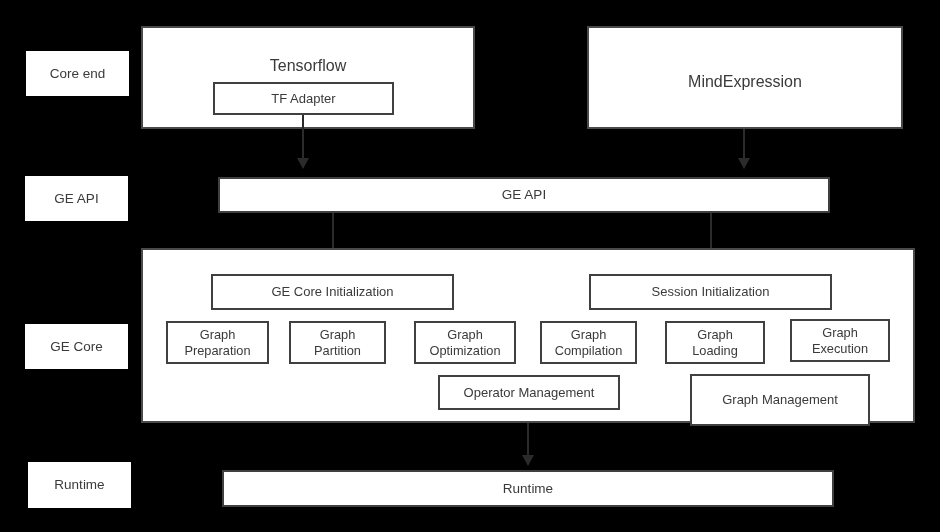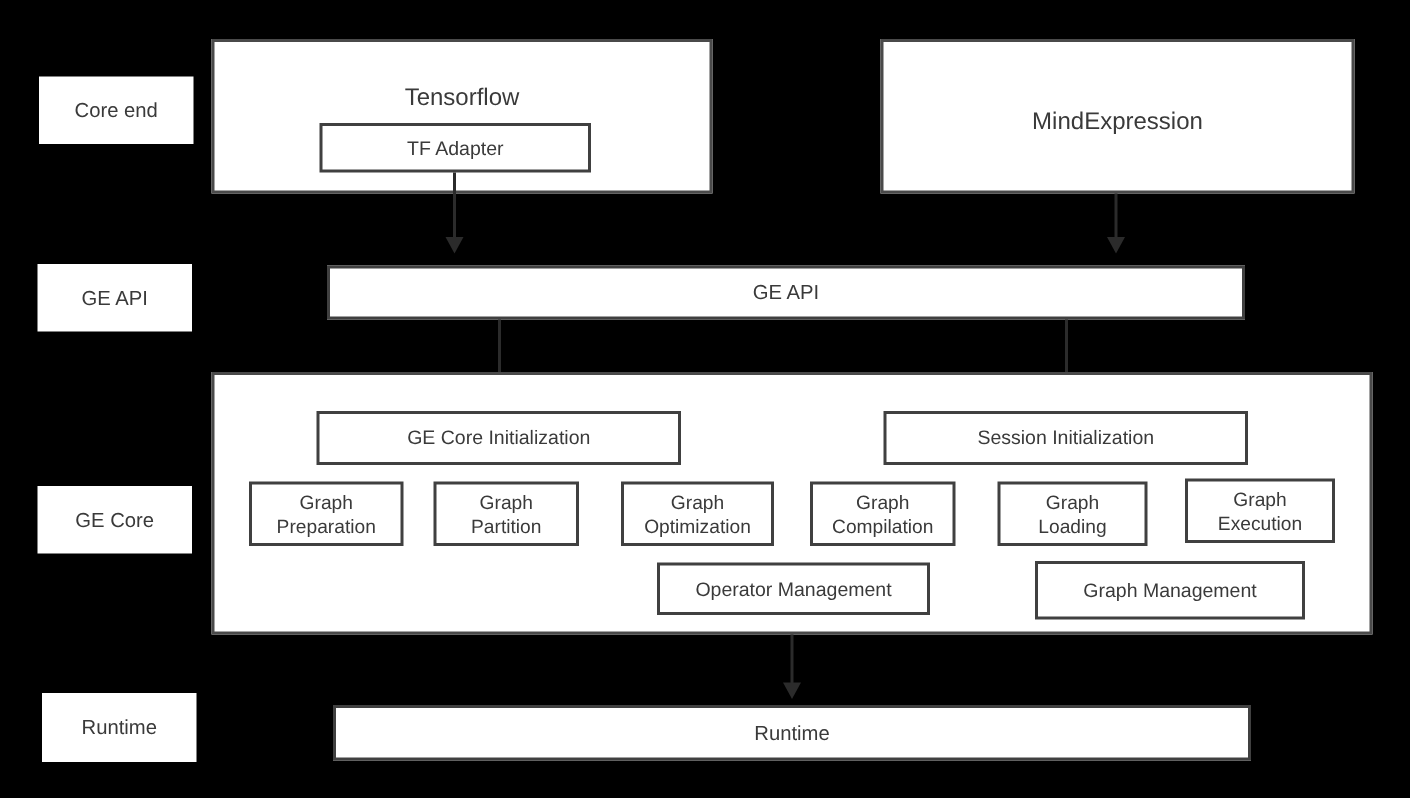--- a/index.html
+++ b/index.html
@@ -131,20 +131,20 @@
   <div class="box leaf" style="left:414px; top:321px; width:102px; height:43px;">Graph
 Optimization</div>
   <div class="box leaf" style="left:540px; top:321px; width:97px; height:43px;">Graph
 Compilation</div>
   <div class="box leaf" style="left:665px; top:321px; width:100px; height:43px;">Graph
 Loading</div>
   <div class="box leaf" style="left:790px; top:319px; width:100px; height:43px;">Graph
 Execution</div>
 
   <div class="box leaf-wide" style="left:438px; top:375px; width:182px; height:35px;">Operator Management</div>
-  <div class="box leaf-wide" style="left:690px; top:374px; width:180px; height:39px;">Graph Management</div>
+  <div class="box leaf-wide" style="left:690px; top:374px; width:180px; height:52px;">Graph Management</div>
 
   <div class="conn-line" style="left:527px; top:423px; height:33px;"></div>
   <div class="conn-head" style="left:522px; top:455px;"></div>
 
   <div class="box bar" style="left:222px; top:470px; width:612px; height:37px;">Runtime</div>
 
 </div>
 
 </body></html>

